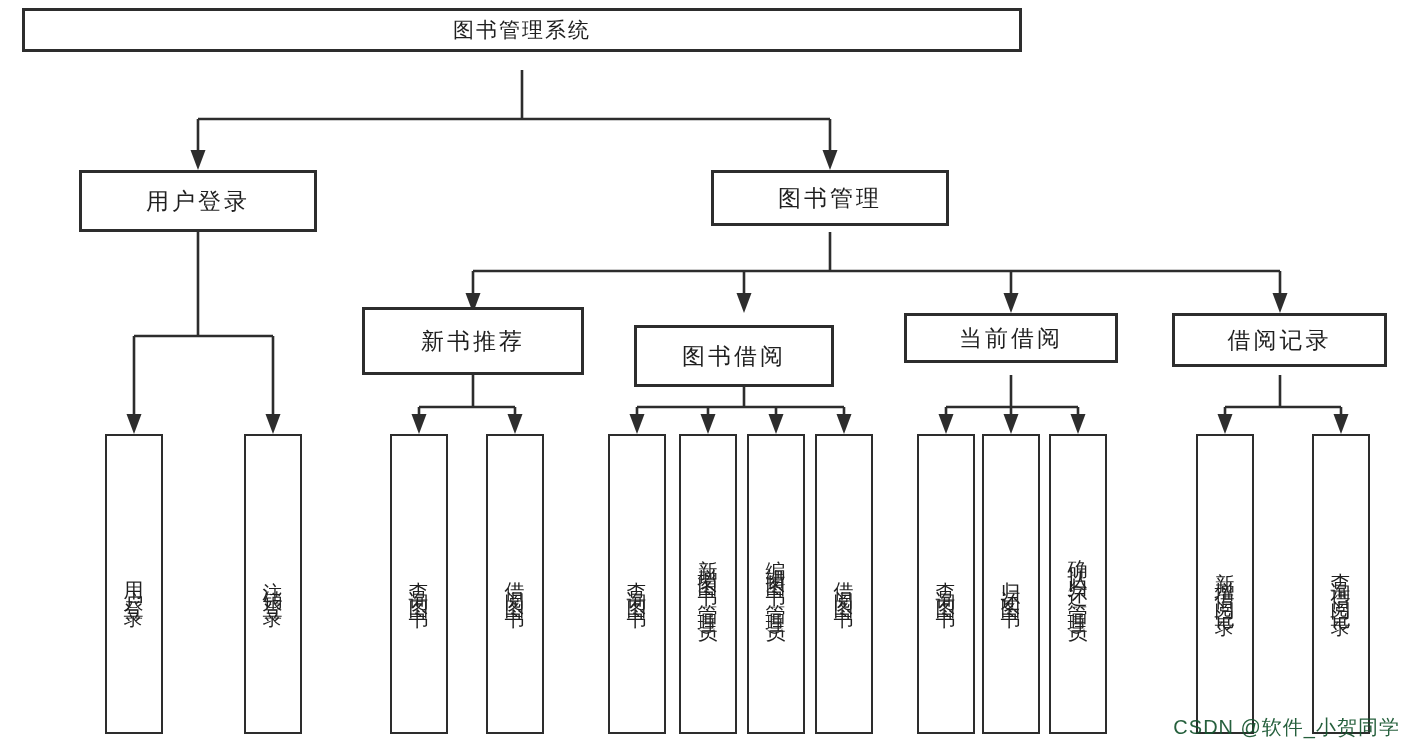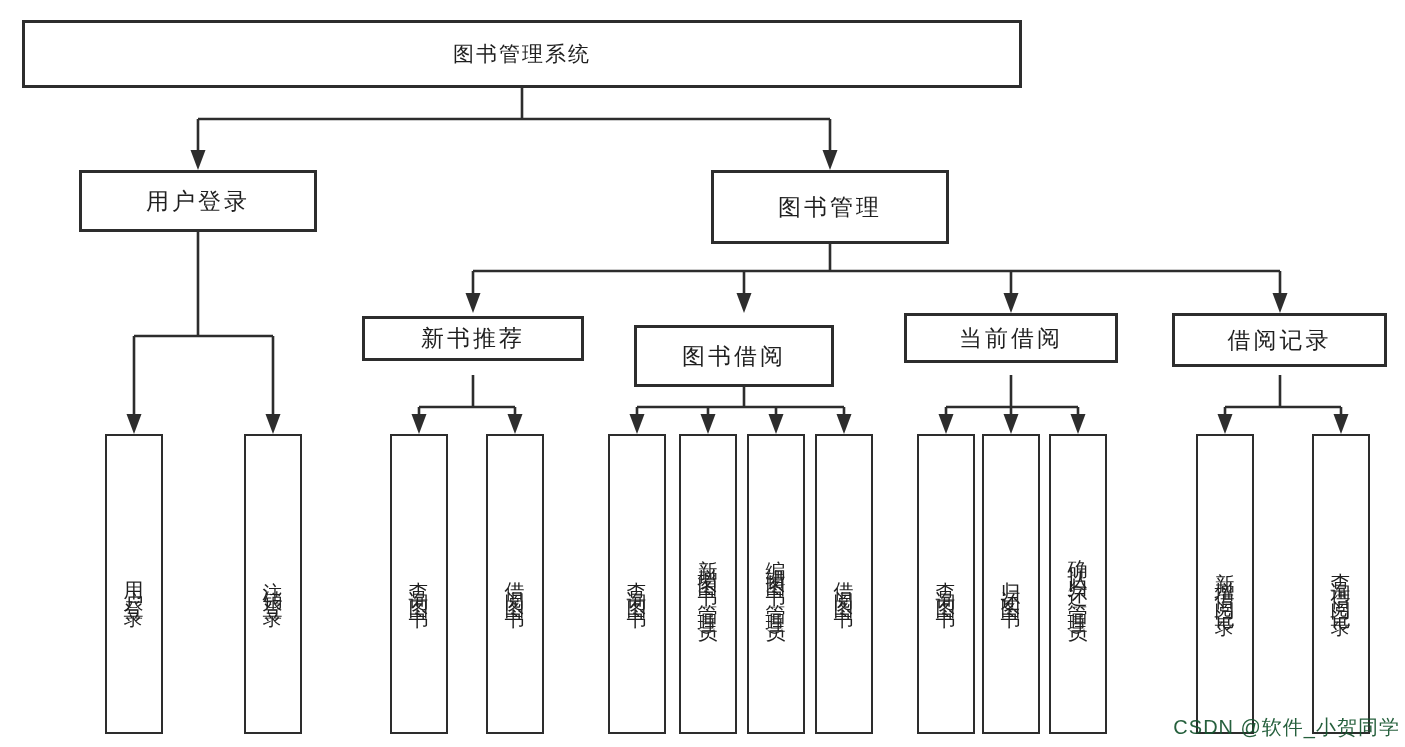--- a/index.html
+++ b/index.html
@@ -71,32 +71,32 @@
       <polygon points="768.5,414 783.5,414 776,434"></polygon>
       <polygon points="836.5,414 851.5,414 844,434"></polygon>
       <polygon points="938.5,414 953.5,414 946,434"></polygon>
       <polygon points="1003.5,414 1018.5,414 1011,434"></polygon>
       <polygon points="1070.5,414 1085.5,414 1078,434"></polygon>
       <polygon points="1217.5,414 1232.5,414 1225,434"></polygon>
       <polygon points="1333.5,414 1348.5,414 1341,434"></polygon>
     </g>
   </svg>
 
-  <div class="box rootbox" style="left:22px;top:20px;width:1000px;height:68px;">
+  <div class="box rootbox" style="left:22px;top:8px;width:1000px;height:44px;">
     <span>图书管理系统</span>
   </div>
 
   <div class="box hbox" style="left:79px;top:170px;width:238px;height:62px;">
     <span>用户登录</span>
   </div>
-  <div class="box hbox" style="left:711px;top:170px;width:238px;height:74px;">
+  <div class="box hbox" style="left:711px;top:170px;width:238px;height:56px;">
     <span>图书管理</span>
   </div>
 
-  <div class="box hbox" style="left:362px;top:316px;width:222px;height:45px;">
+  <div class="box hbox" style="left:362px;top:307px;width:222px;height:68px;">
     <span>新书推荐</span>
   </div>
   <div class="box hbox" style="left:634px;top:325px;width:200px;height:62px;">
     <span>图书借阅</span>
   </div>
   <div class="box hbox" style="left:904px;top:313px;width:214px;height:50px;">
     <span>当前借阅</span>
   </div>
   <div class="box hbox" style="left:1172px;top:313px;width:215px;height:54px;">
     <span>借阅记录</span>

